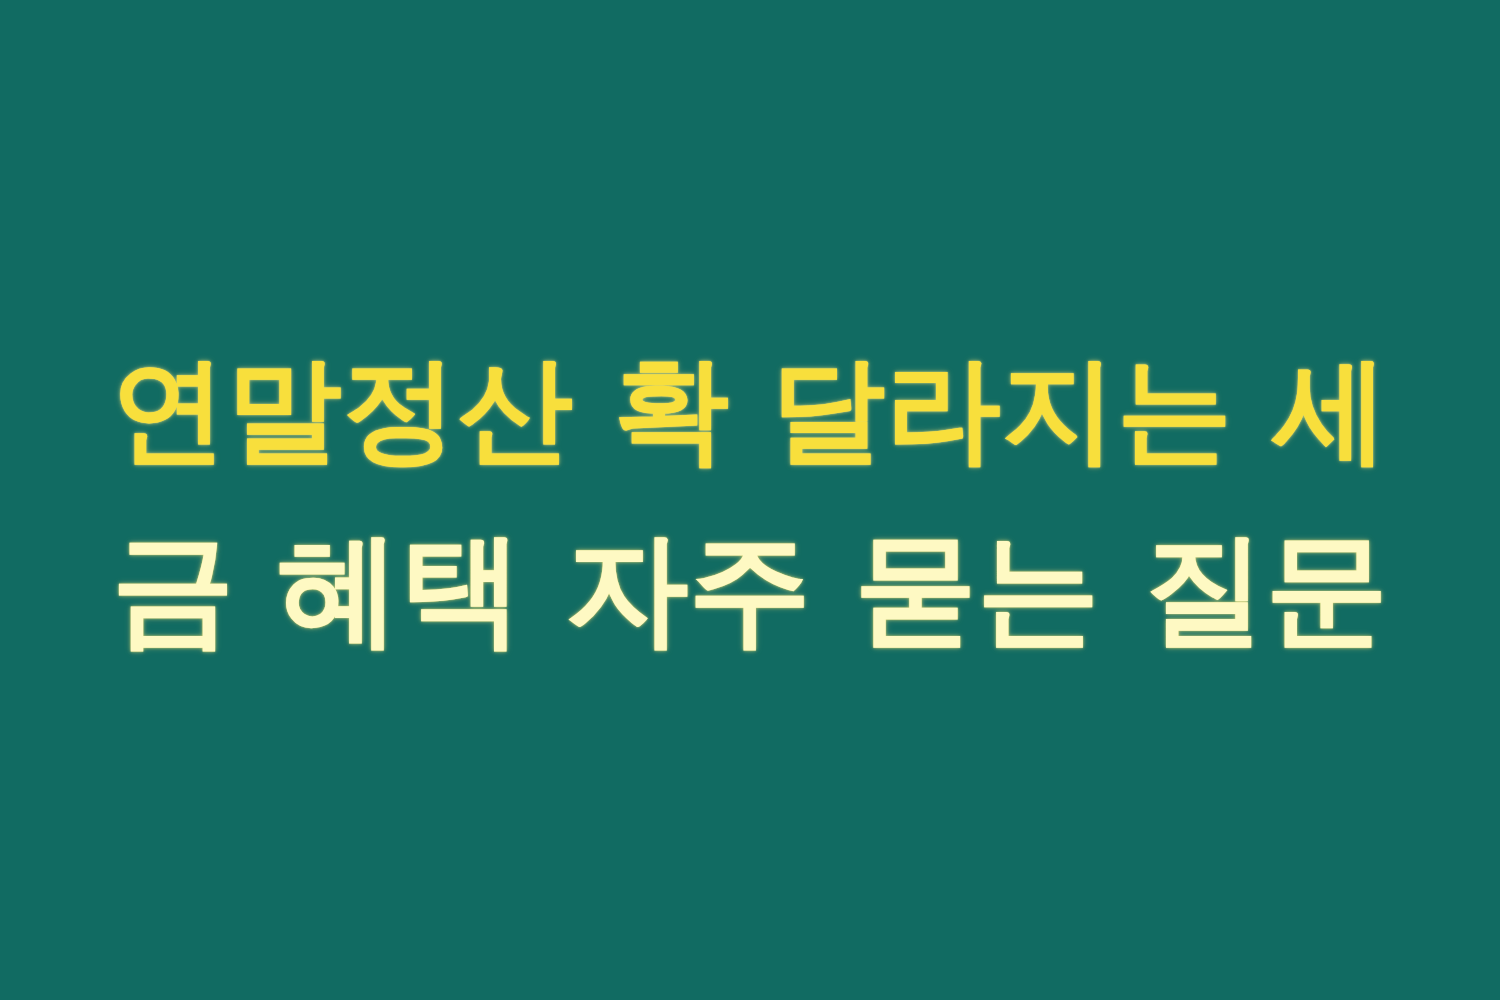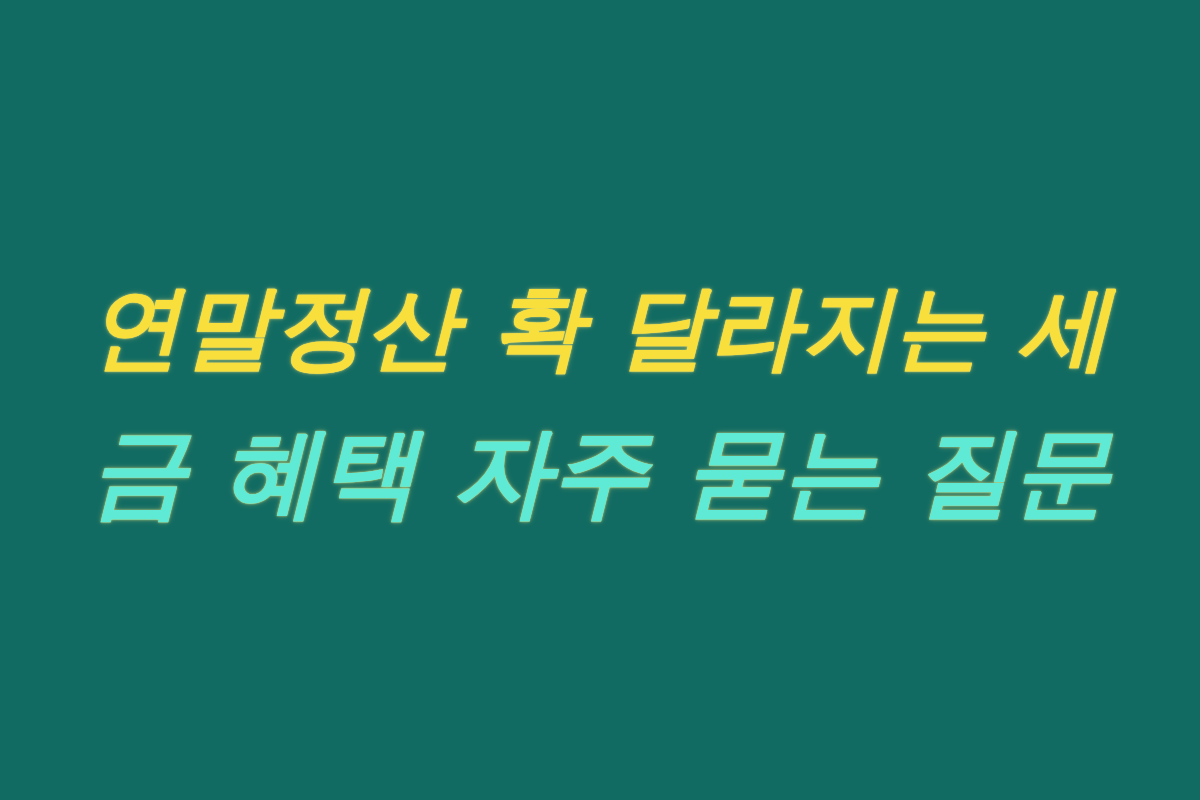--- a/index.html
+++ b/index.html
@@ -43,35 +43,34 @@
     color: #F8DF3C;
     font-family: "DejaVu Sans", "Liberation Sans", sans-serif;
     font-weight: 700;
     font-size: 118px;
     line-height: 145px;
     letter-spacing: 0.005em;
     text-shadow:
       0 0 1px rgba(250, 230, 120, 0.85),
       0 0 3px rgba(250, 230, 120, 0.55),
       0 0 6px rgba(250, 233, 140, 0.28);
-    font-style: italic;
     -webkit-font-smoothing: antialiased;
   }
 
   
   .headline-line.line-2 {
     letter-spacing: 0.002em;
   }
 </style>
 </head>
 <body>
 
 <div id="banner" style="background-color: rgb(17, 107, 98);">
 
   <div id="headline">
 
     <span class="headline-line line-1" style="color: rgb(248, 223, 60); font-size: 92px;">연말정산 확 달라지는 세</span>
 
-    <span class="headline-line line-2" style="color: #5eead4; font-size: 98px;">금 혜택 자주 묻는 질문</span>
+    <span class="headline-line line-2" style="color: #fef9c3; font-size: 98px;">금 혜택 자주 묻는 질문</span>
 
   </div>
 
 </div>
 
 </body></html>

